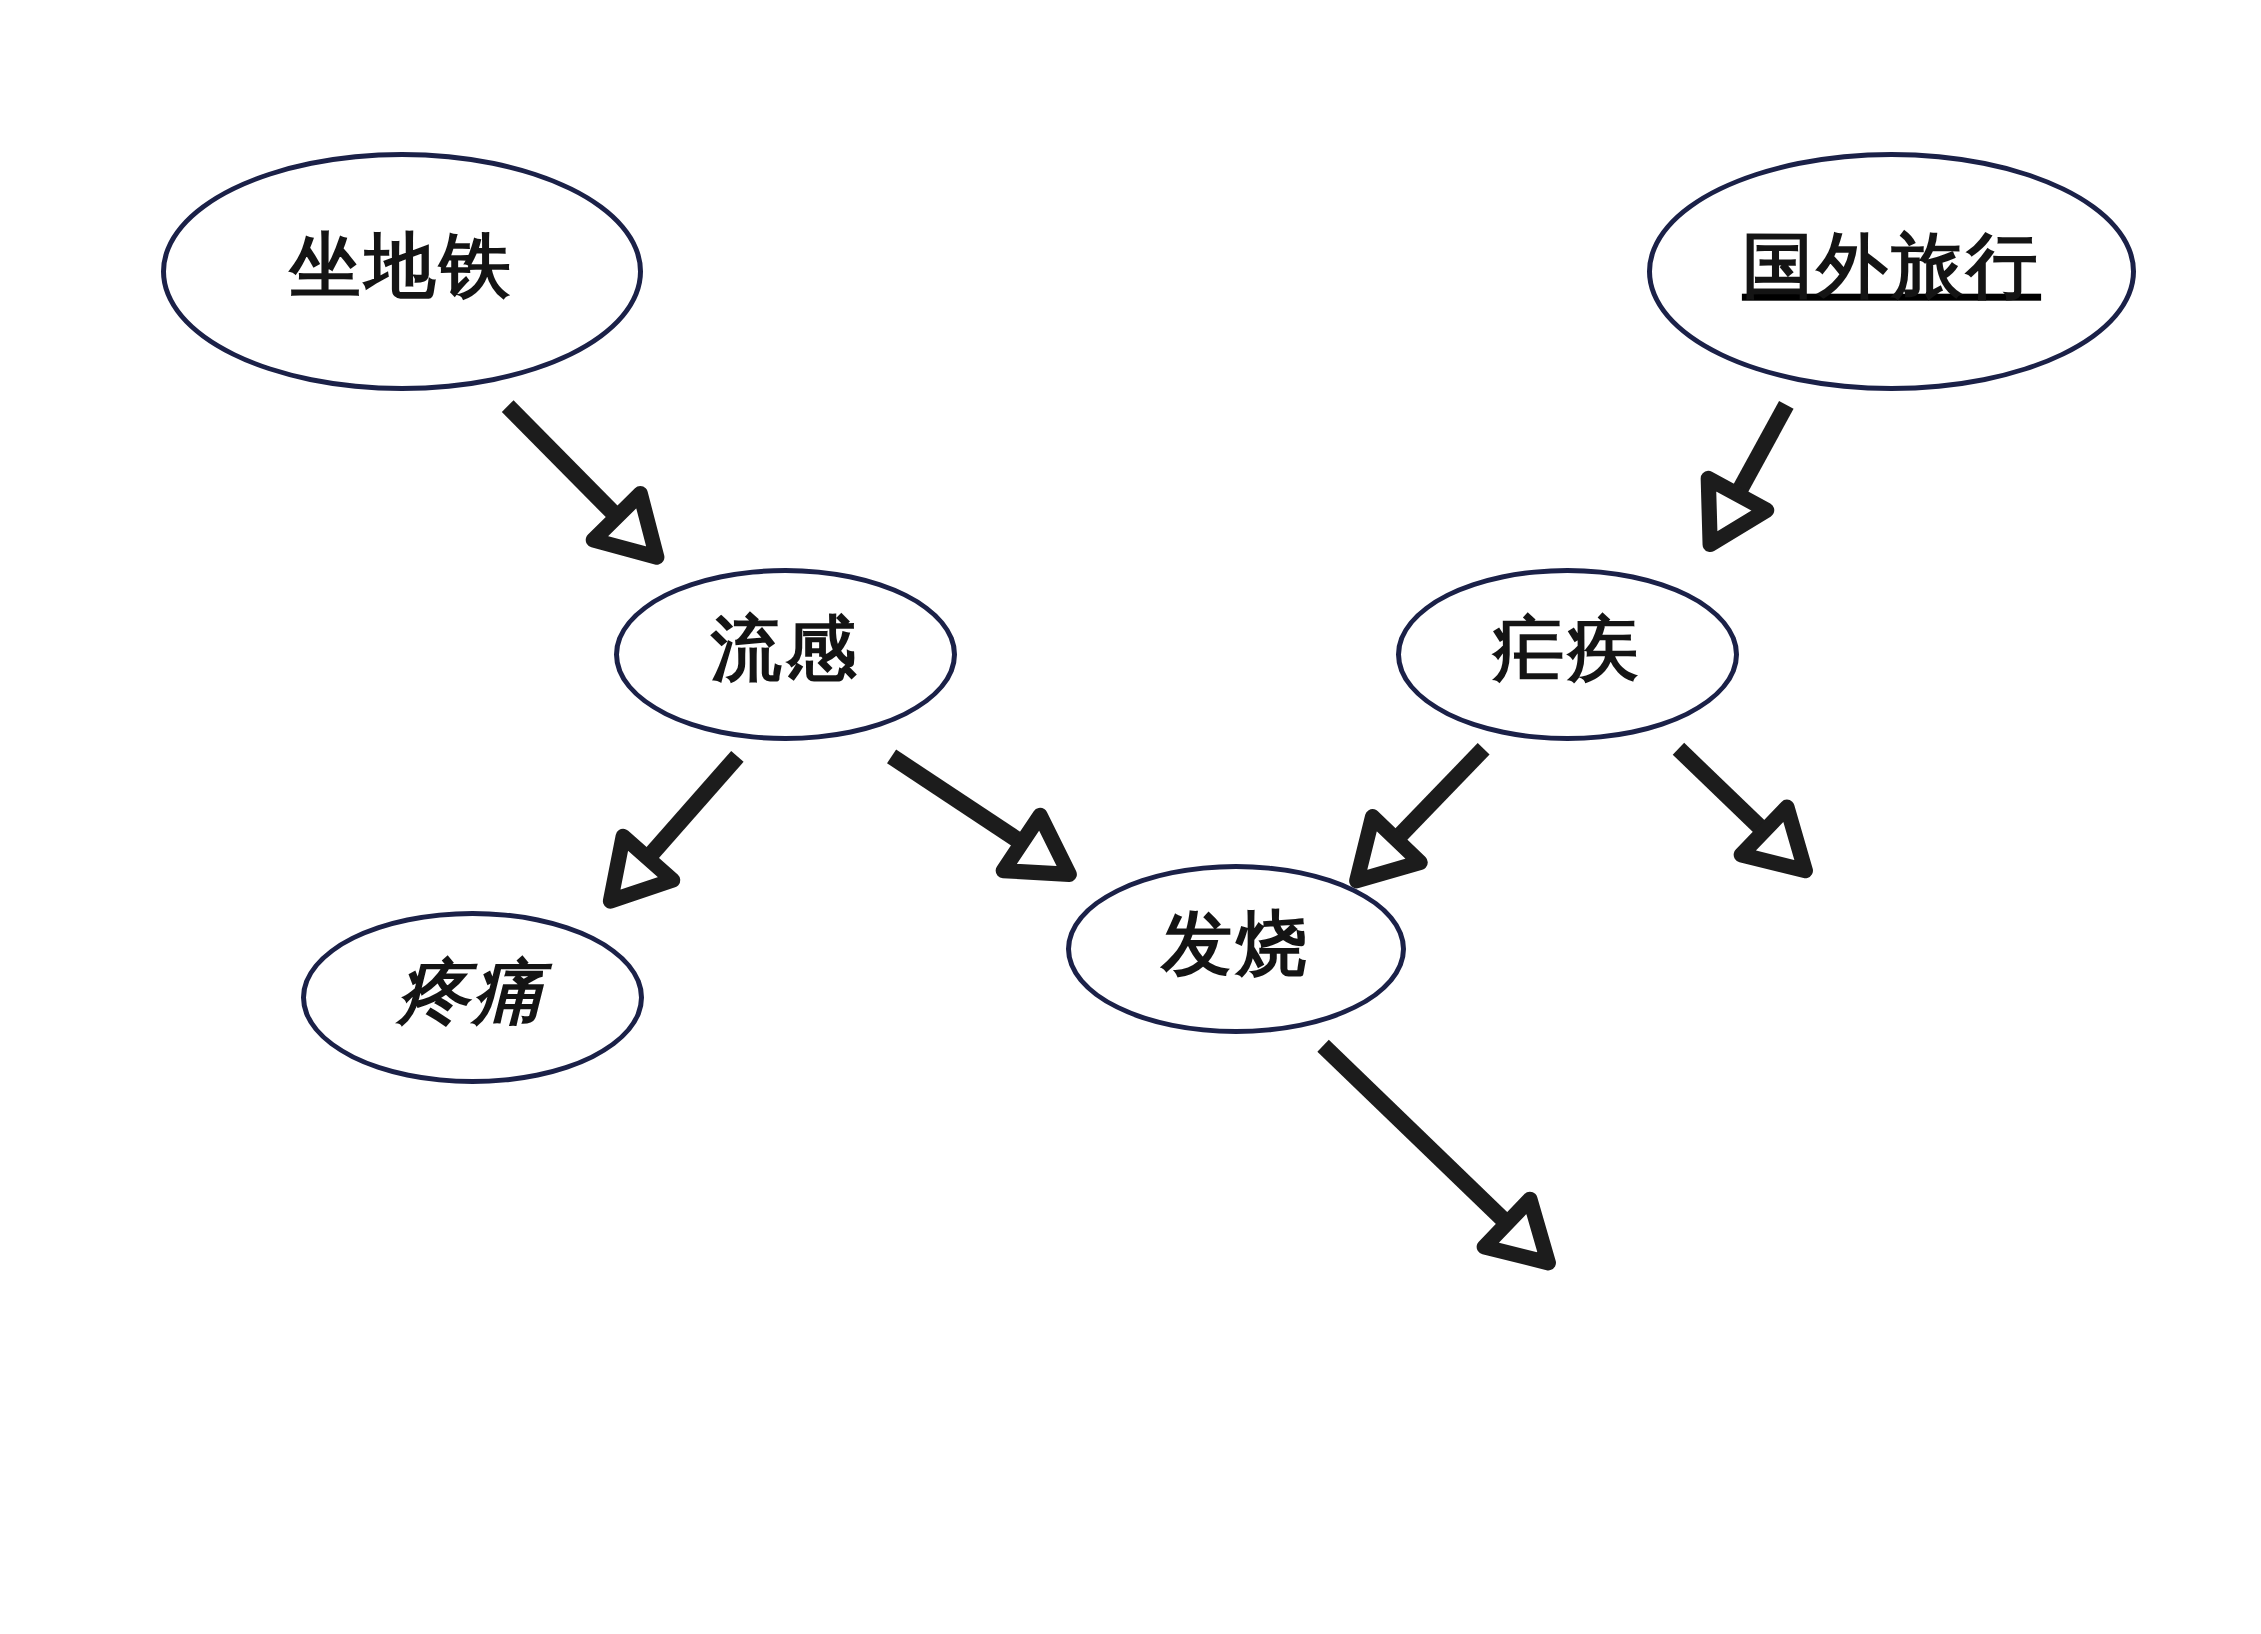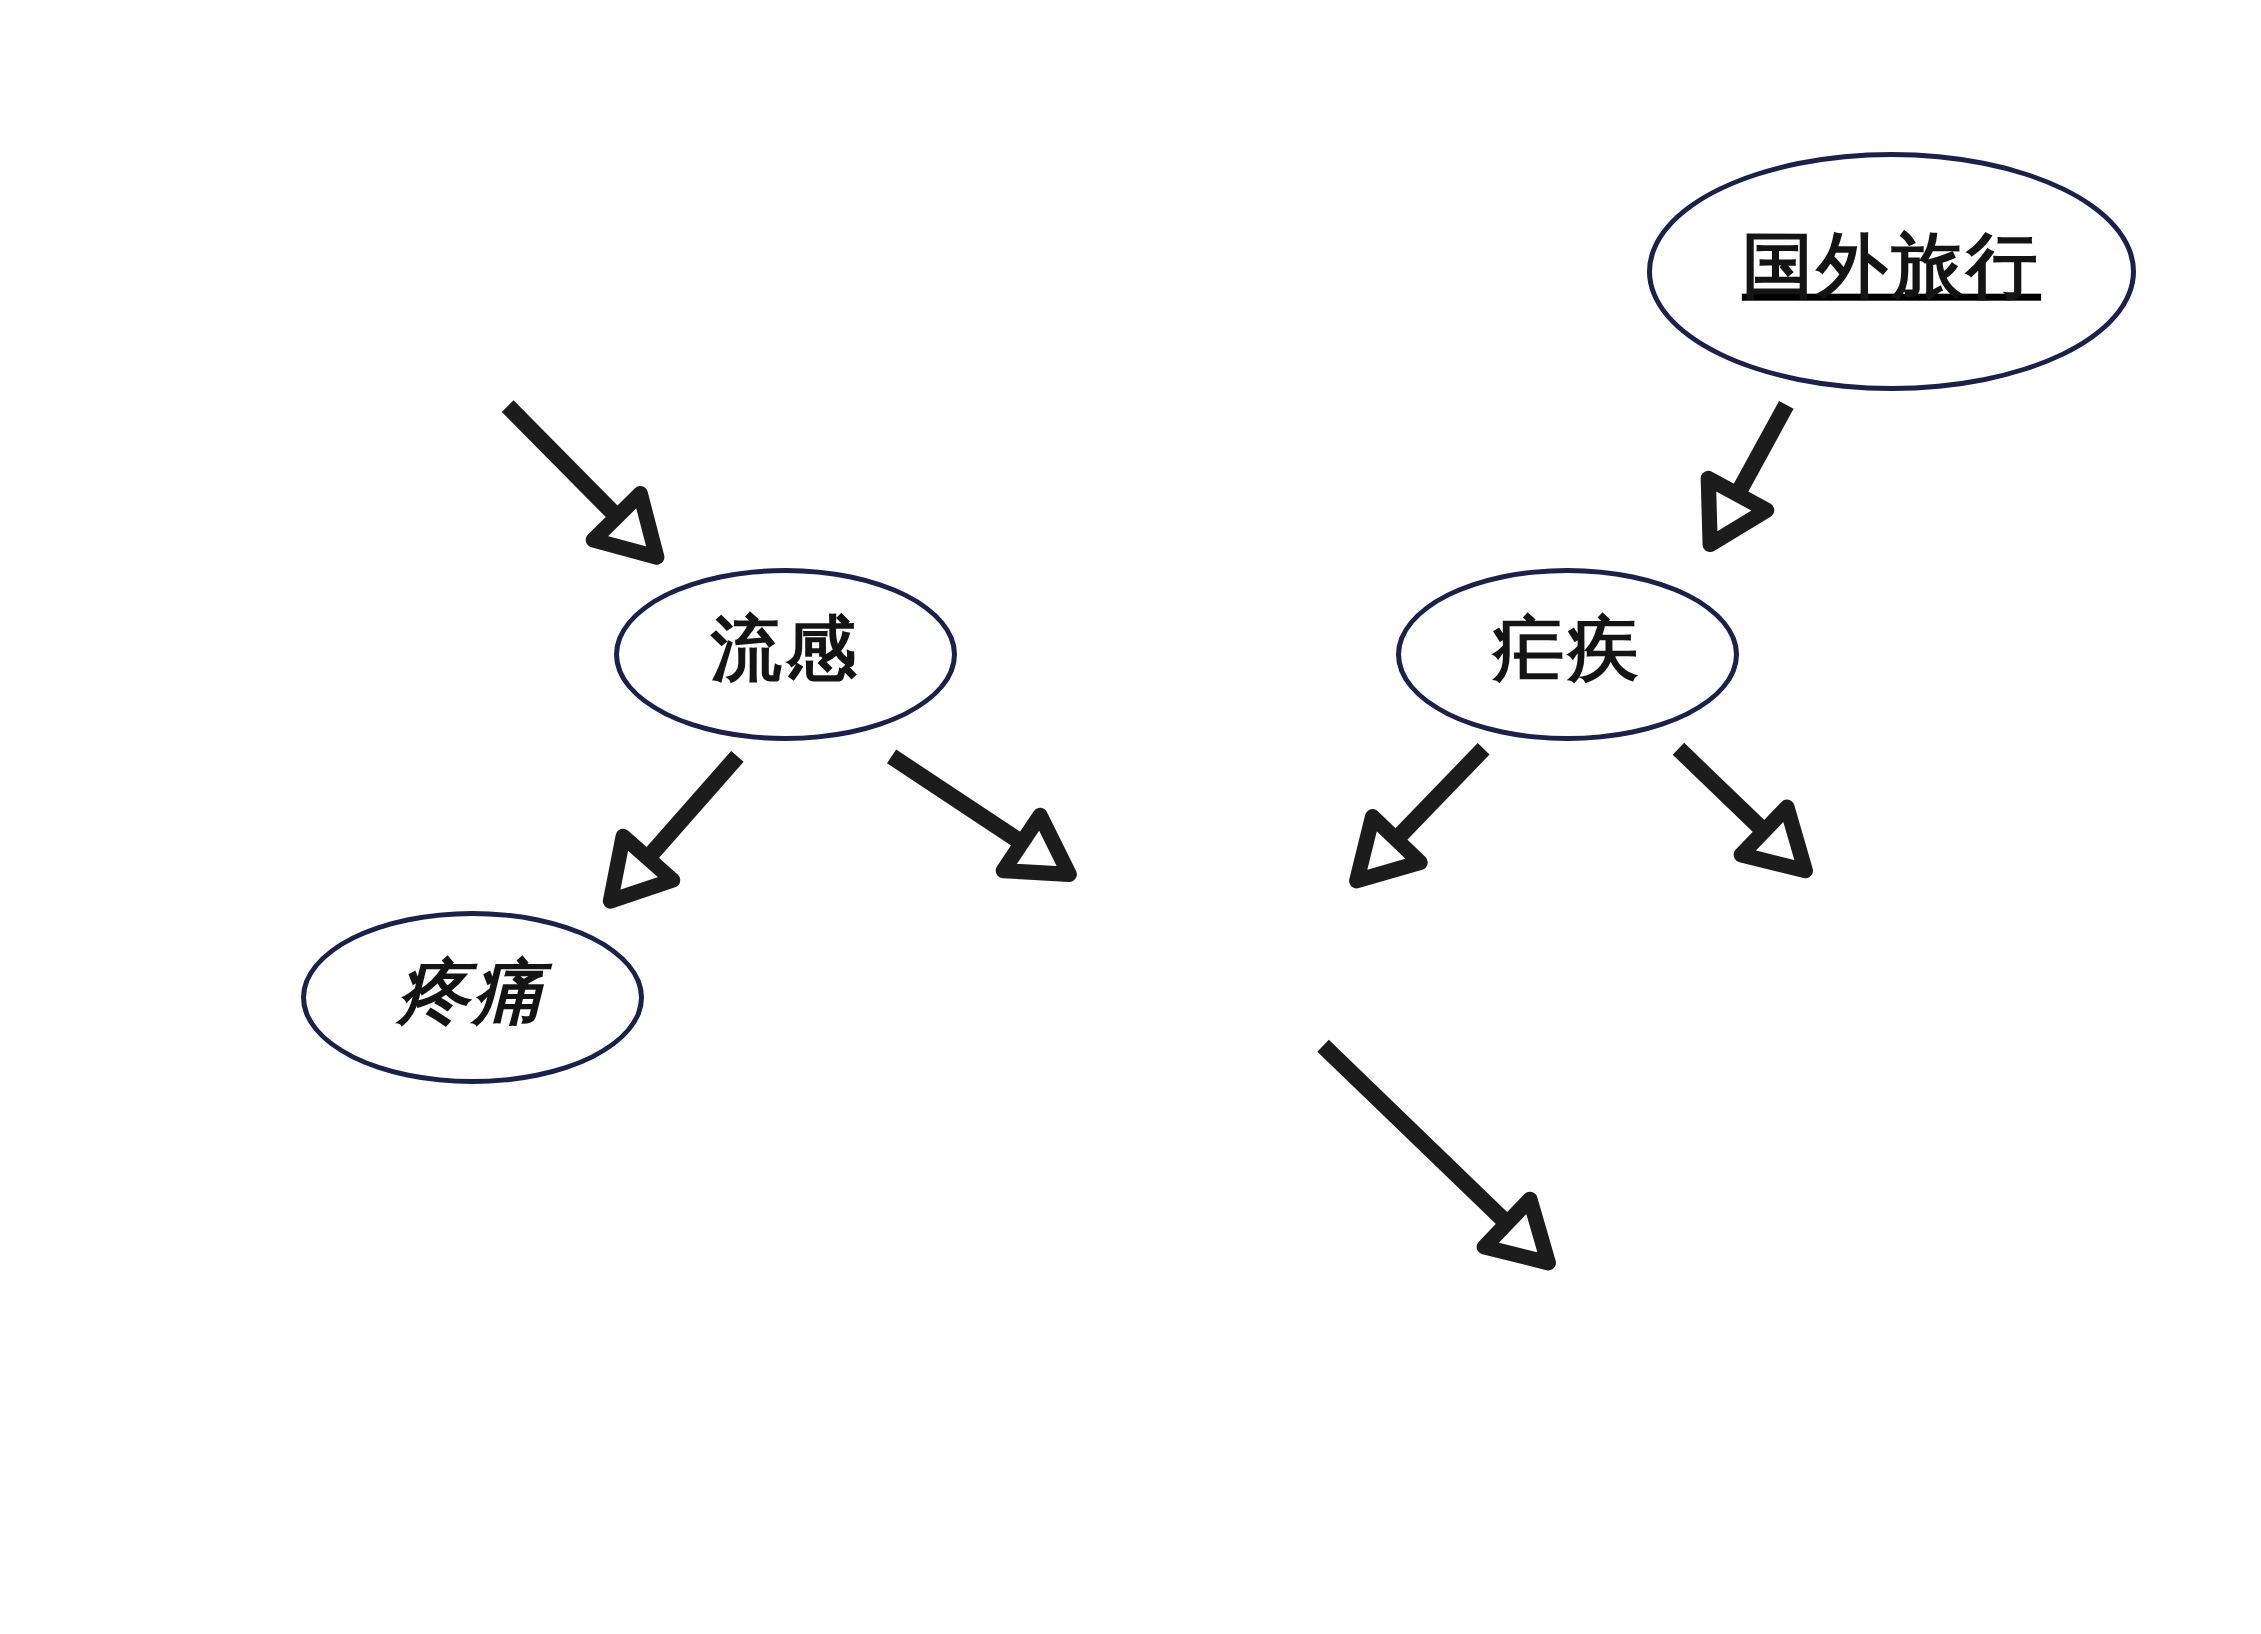--- a/index.html
+++ b/index.html
@@ -89,34 +89,40 @@
       <line class="edge-shaft" x1="2645" y1="1180" x2="2780" y2="1310"></line>
       <polygon class="edge-head" points="2845,1372 2744,1347 2816,1272"></polygon>
     </g>
 
     <g>
       <line class="edge-shaft" x1="2085" y1="1648" x2="2375" y2="1928"></line>
       <polygon class="edge-head" points="2440,1990 2339,1965 2411,1890"></polygon>
     </g>
   </svg>
 
+  <div class="node" style="left:161px; top:152px; width:482px; height:239px;">
+    <span>坐地铁</span>
+  </div>
 
   <div class="node" style="left:1647px; top:152px; width:489px; height:239px;text-decoration:underline;">
     <span>国外旅行</span>
   </div>
 
   <div class="node" style="left:614px; top:568px; width:343px; height:173px;">
     <span>流感</span>
   </div>
 
   <div class="node" style="left:1396px; top:568px; width:343px; height:173px;">
     <span>疟疾</span>
   </div>
 
   <div class="node" style="left:301px; top:911px; width:343px; height:173px;font-style:italic;">
     <span>疼痛</span>
   </div>
 
+  <div class="node" style="left:1066px; top:864px; width:340px; height:170px;">
+    <span>发烧</span>
+  </div>
 
 
 
 </div>
 
 
 </body></html>

